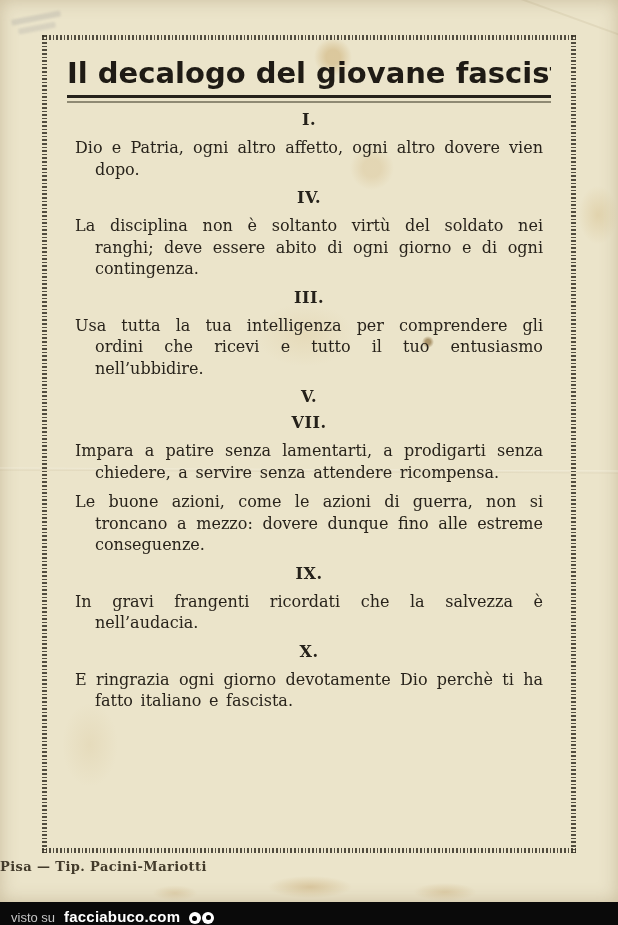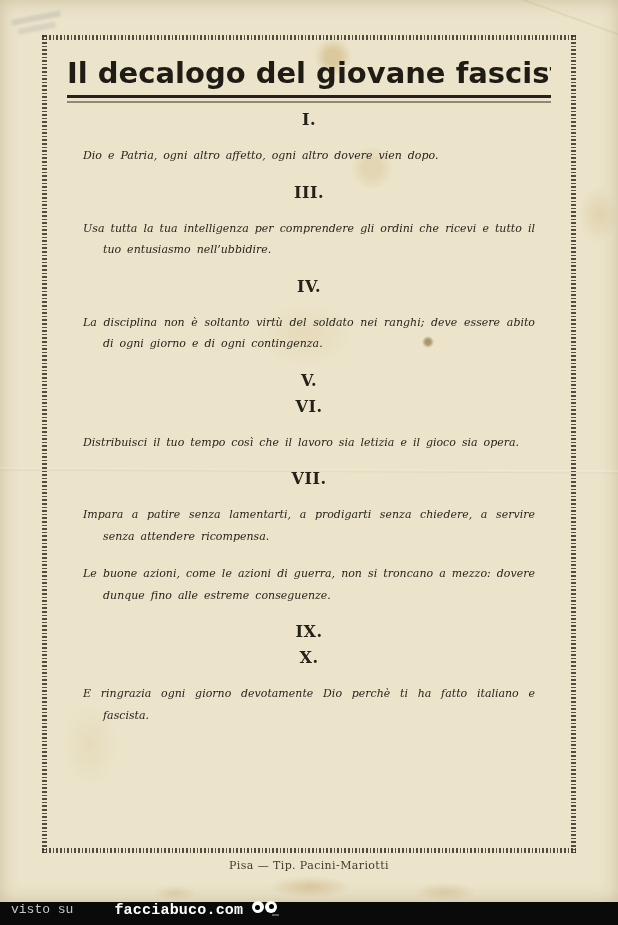--- a/index.html
+++ b/index.html
@@ -57,32 +57,32 @@
     box-sizing:border-box; padding:14px 20px 0; color:#25211a;
   }
   h1.title {
     margin:2px 0 0; font-family:"DejaVu Sans", sans-serif; font-weight:bold;
     font-size:29px; color:#1f1b15; white-space:nowrap; overflow:hidden;
   }
   .rule { margin-top:5px; height:3px;
           border-top:3px solid #26221b; border-bottom:2px solid #8f8a74; }
   .item-head { text-align:center; font-weight:bold; font-size:16px;
                letter-spacing:.5px; margin:7px 0 2px; }
-  .item-text { margin:16px; font-size:11px; line-height:21.5px; text-align:justify;
+  .item-text { margin:8px; font-size:16px; line-height:21.5px; text-align:justify;
                word-spacing:2.5px; padding-left:20px; text-indent:-20px;
-               -webkit-hyphens:manual; hyphens:manual; color:#28231b;font-style:italic; }
-  .imprint { position:absolute; left:0; right:0; top:859px; text-align:center;
-             font-size:11px; font-weight:normal; letter-spacing:.4px; color:#433b2b; }
+               -webkit-hyphens:manual; hyphens:manual; color:#28231b; }
+  .imprint { position:absolute; left:0; right:0; top:859px; 
+             font-size:13px; font-weight:bold; letter-spacing:.4px; color:#433b2b; }
 
   
   .footer { position:absolute; left:0; right:0; bottom:0; height:23px;
-            background:#0a0a0a; display:flex; align-items:flex-start; gap:9px;
-            padding-left:11px; font-family:Liberation Mono, monospace; }
+            background:#0a0a0a; display:flex; align-items:flex-end; gap:9px;
+            padding-left:11px; font-family:Liberation Sans, sans-serif; }
   .seen { color:#c6c6c6; font-size:13px; }
-  .site { color:#ffffff; font-weight:bold; font-size:15px; letter-spacing:.2px;margin-left:32px; }
+  .site { color:#ffffff; font-weight:bold; font-size:15px; letter-spacing:.2px; }
   .eyes { display:flex; gap:1px; position:relative; top:-1px; }
   .eye  { width:12px; height:12px; border-radius:50%; background:#ffffff; position:relative; }
   .eye::after { content:""; position:absolute; width:5px; height:5px;
                 border-radius:50%; background:#000000; }
   .eye.l::after { left:3px; top:4px; }
   .eye.r::after { left:4px; top:3px; }
   .eyes .tm { position:absolute; right:-2px; bottom:-3px; width:7px; height:2px;
               background:#5a5a5a; }
 </style>
 </head>
@@ -110,43 +110,40 @@
       <h1 class="title">Il decalogo del giovane fascista</h1>
       <div class="rule"></div>
 
       <div>
         <div class="item-head">I.</div>
         <p class="item-text">Dio e Patria, ogni altro affetto, ogni altro dovere vien dopo.</p>
       </div>
       <div>
       </div>
       <div>
+        <div class="item-head">IV.</div>
+        <p class="item-text">La disciplina non è soltanto virtù del soldato nei ranghi; deve essere abito di ogni giorno e di ogni contingenza.</p>
+      </div>
+      <div>
         <div class="item-head">III.</div>
         <p class="item-text">Usa tutta la tua intelligenza per comprendere gli ordini che ricevi e tutto il tuo entusiasmo nell’ubbidire.</p>
       </div>
       <div>
-        <div class="item-head">IV.</div>
-        <p class="item-text">La disciplina non è soltanto virtù del soldato nei ranghi; deve essere abito di ogni giorno e di ogni contingenza.</p>
-      </div>
-      <div>
         <div class="item-head">V.</div>
-      </div>
-      <div>
-        <div class="item-head">VI.</div>
-        <p class="item-text">Distribuisci il tuo tempo così che il lavoro sia letizia e il gioco sia opera.</p>
       </div>
       <div>
         <div class="item-head">VII.</div>
         <p class="item-text">Impara a patire senza lamentarti, a prodigarti senza chie­dere, a servire senza attendere ricompensa.</p>
       </div>
       <div>
         <p class="item-text">Le buone azioni, come le azioni di guerra, non si troncano a mezzo: dovere dunque fino alle estreme conseguenze.</p>
       </div>
       <div>
         <div class="item-head">IX.</div>
+        <p class="item-text">In gravi frangenti ricordati che la salvezza è nell’audacia.</p>
       </div>
       <div>
         <div class="item-head">X.</div>
         <p class="item-text">E ringrazia ogni giorno devotamente Dio perchè ti ha fatto italiano e fascista.</p>
       </div>
 
     </div>
 
     <div class="imprint">Pisa — Tip. Pacini-Mariotti</div>
   </div>

